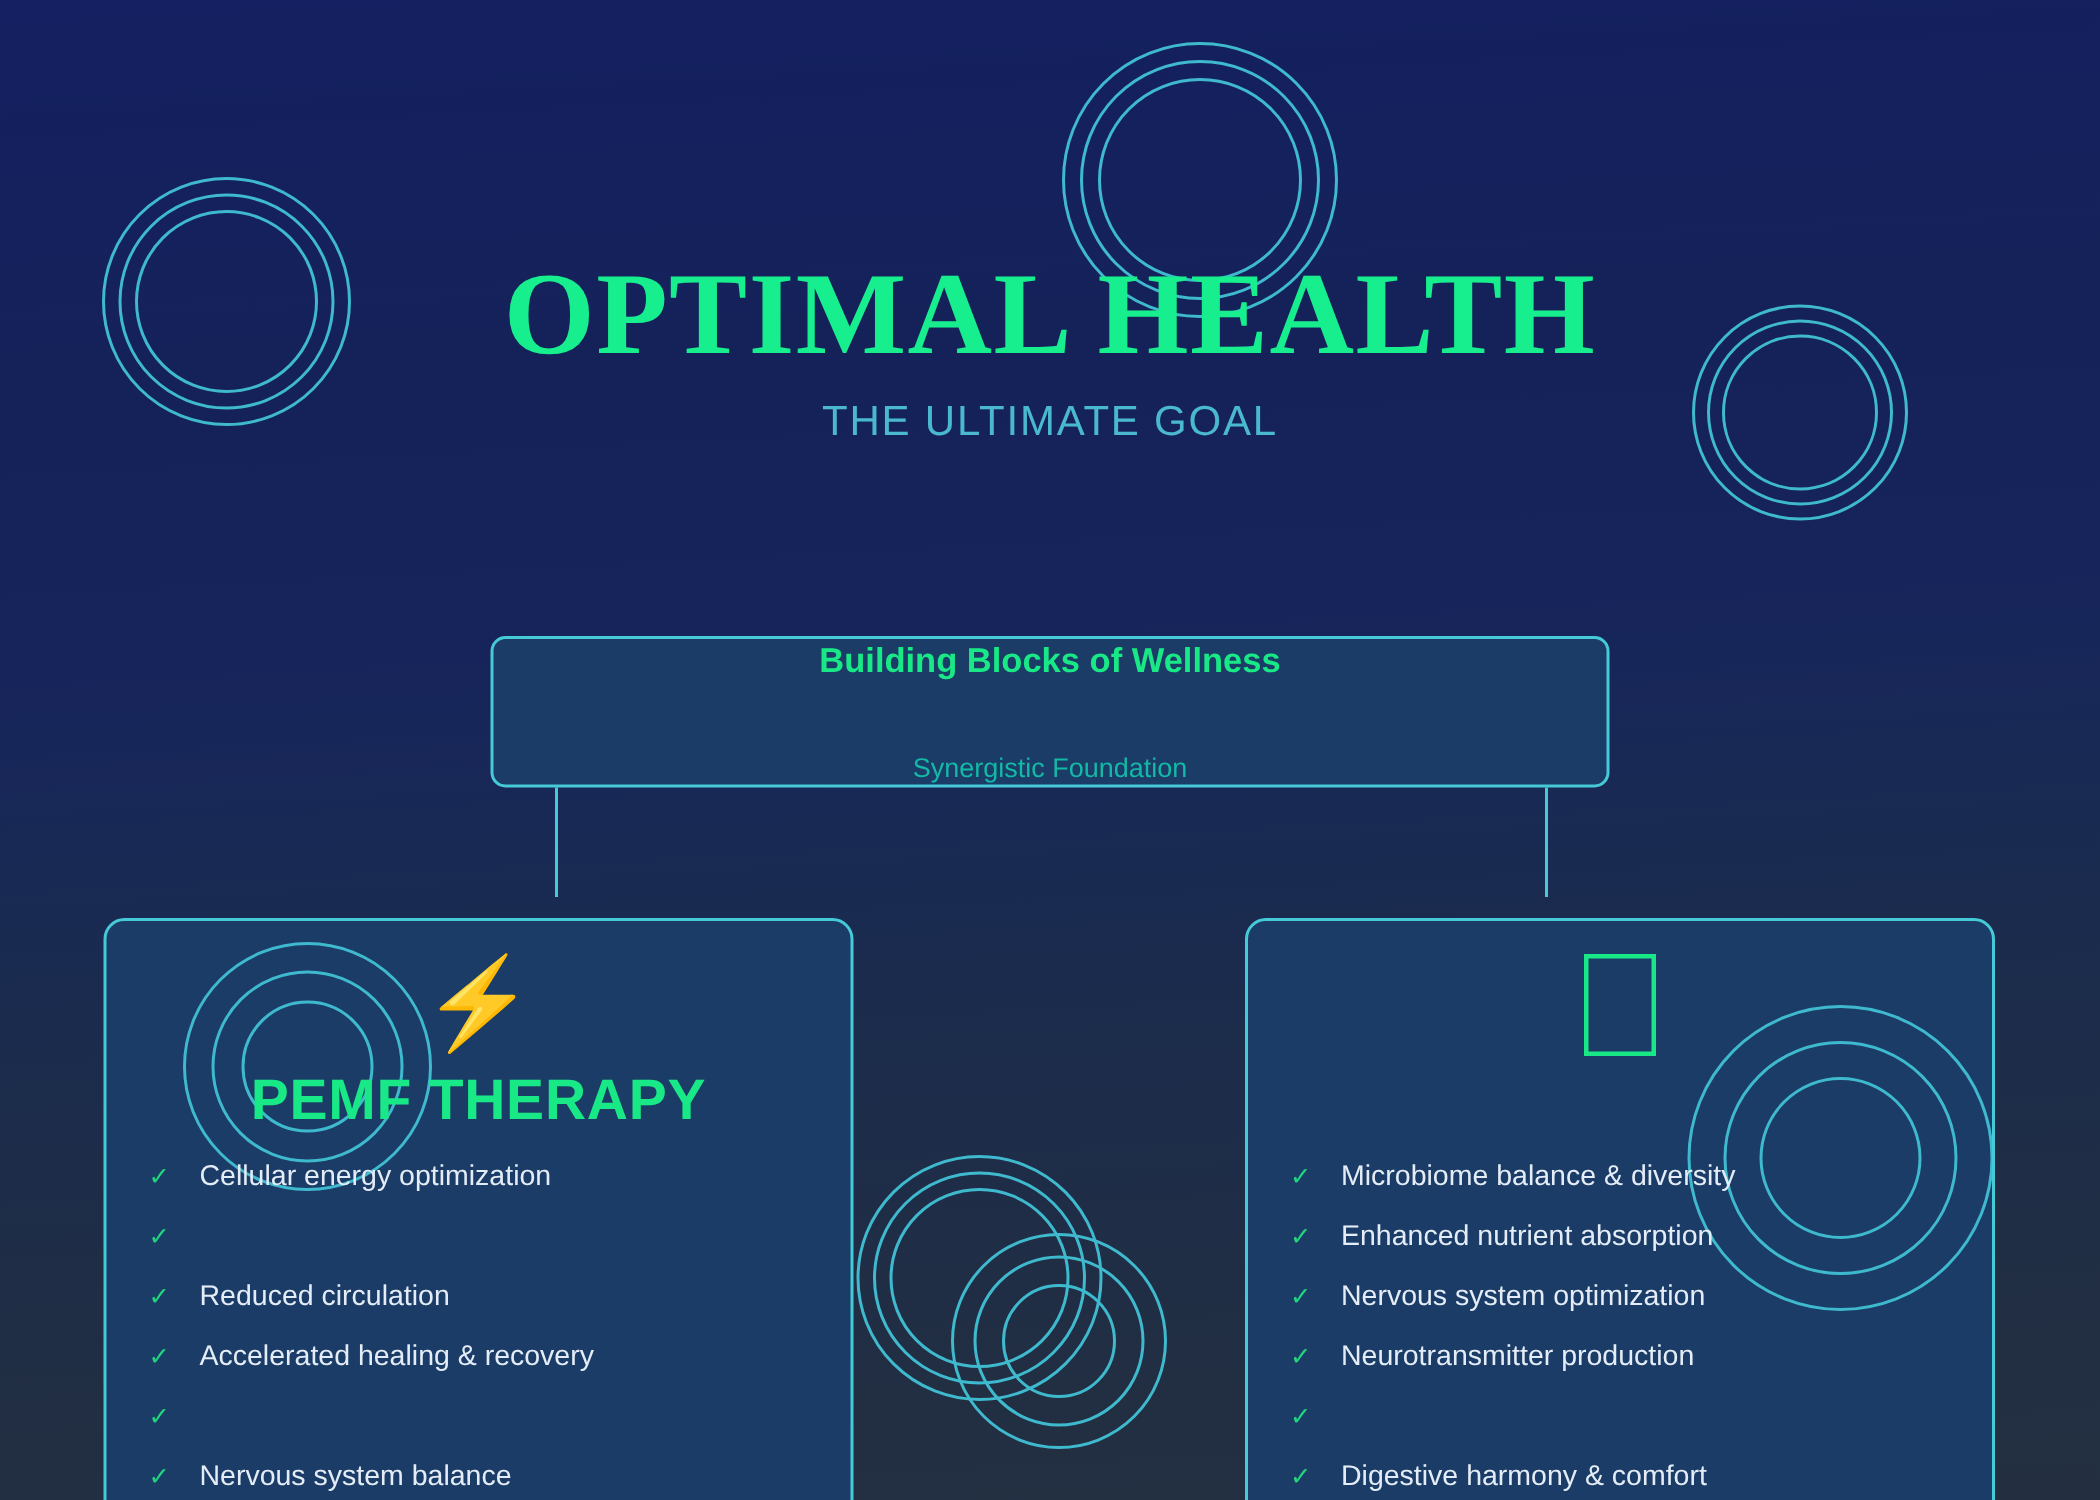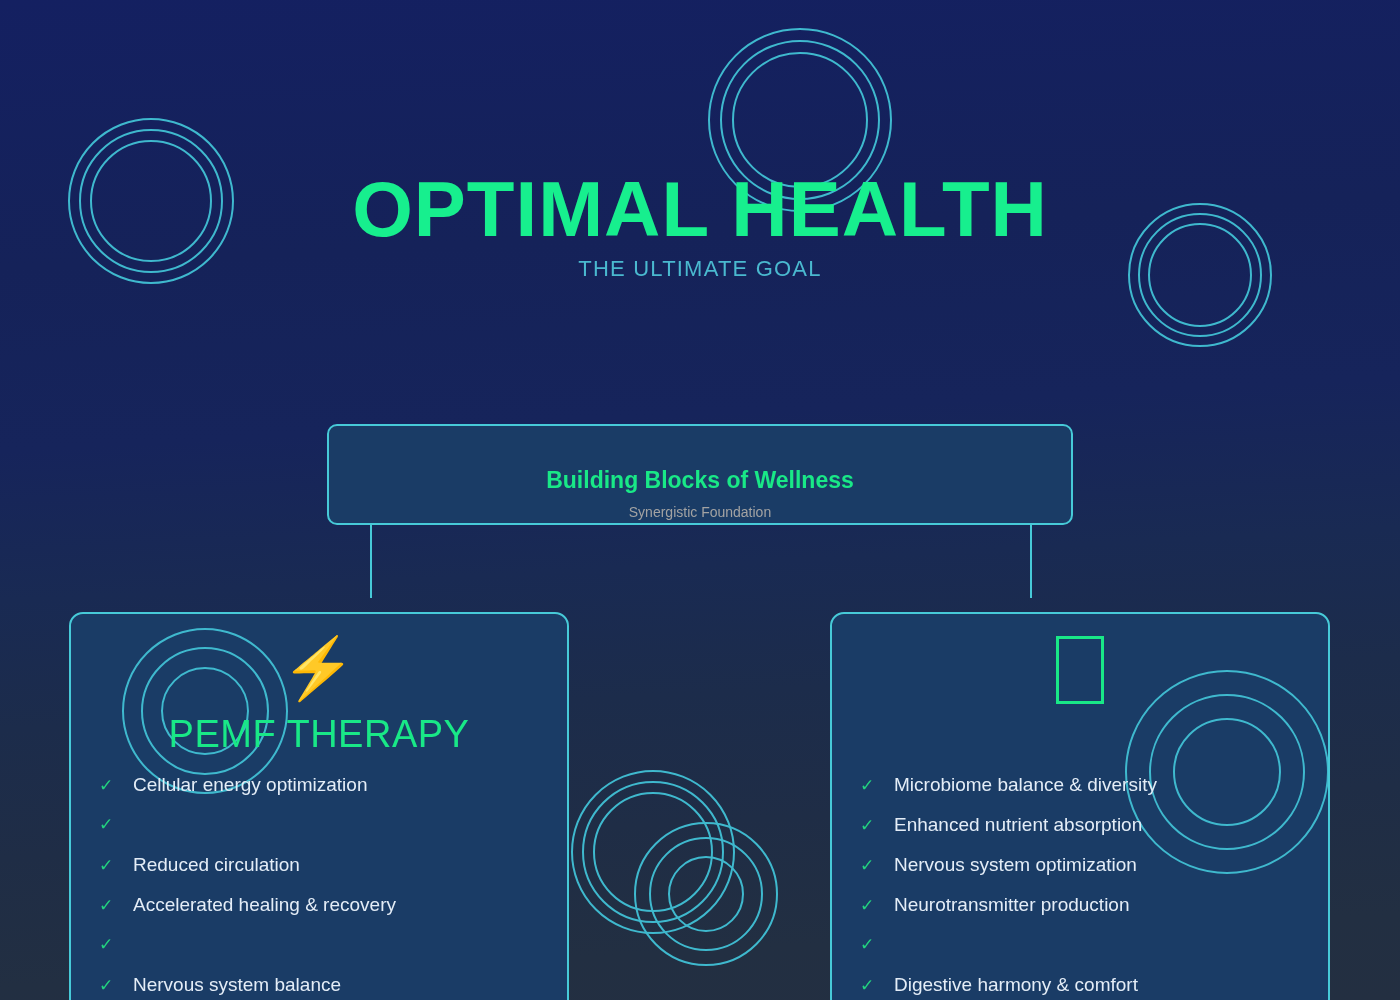--- a/index.html
+++ b/index.html
@@ -67,59 +67,59 @@
     z-index: 6;
   }
   #main-title {
     margin: 0;
     padding-top: 170px;
     font-size: 78px;
     line-height: 78px;
     font-weight: bold;
     letter-spacing: 1px;
     color: #17ef8e;
-    font-family: Liberation Sans, sans-serif;
+    font-family: Liberation Serif, serif;
   }
   #main-subtitle {
-    margin: 0;
+    margin: 12px;
     padding-top: 10px;
-    font-size: 22px;
+    font-size: 28px;
     line-height: 22px;
     letter-spacing: 1.2px;
     color: #4ab9cf;
     font-family: "Liberation Sans", sans-serif;
   }
 
   
   #foundation-box {
     position: absolute;
     left: 327px;
     top: 424px;
     width: 746px;
     height: 101px;
     box-sizing: border-box;
     background: #1a3c66;
     border: 2px solid #47cad8;
     border-radius: 10px;
     display: flex;
     flex-direction: column;
     align-items: center;
-    justify-content: flex-end;
+    justify-content: space-between;
     z-index: 5;
   }
   #foundation-title {
     font-size: 23px;
     font-weight: bold;
     color: #19e887;
     line-height: 28px;
     margin-bottom: 7px;
   }
   #foundation-subtitle {
-    font-size: 14px;
-    color: #a3a3a3;
+    font-size: 18px;
+    color: #14b8a6;
     line-height: 22px;
   }
 
   
   .connector {
     position: absolute;
     width: 2px;
     background: #47cad8;
     z-index: 4;
   }
@@ -158,21 +158,21 @@
     color: #19e887;
   }
   .card-title {
     position: absolute;
     top: 98px;
     left: 0;
     width: 100%;
     text-align: center;
     font-size: 38px;
     line-height: 44px;
-    font-weight: normal;
+    font-weight: bold;
     letter-spacing: 0.5px;
     color: #19e887;
   }
   .benefit-list {
     position: absolute;
     top: 160px;
     left: 28px;
     right: 16px;
     margin: 0;
     padding: 0;

